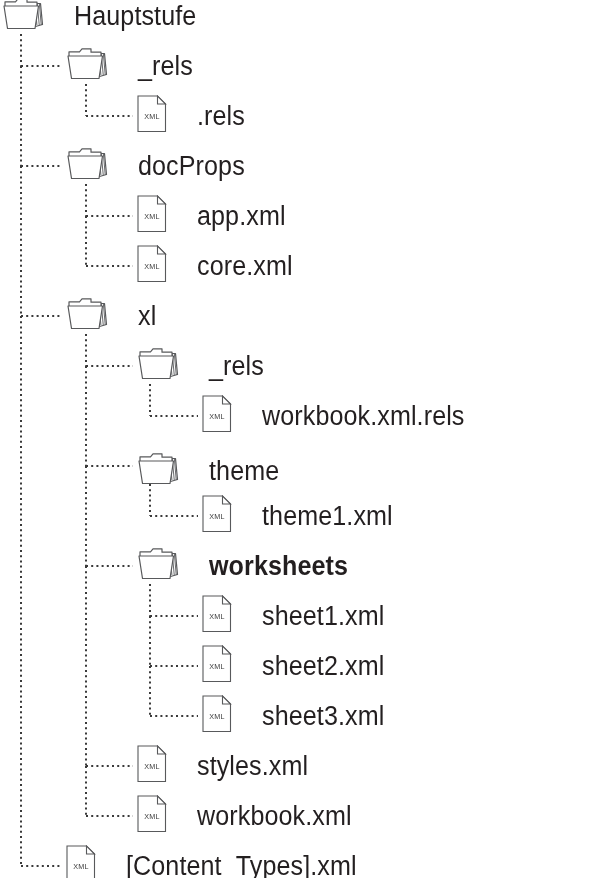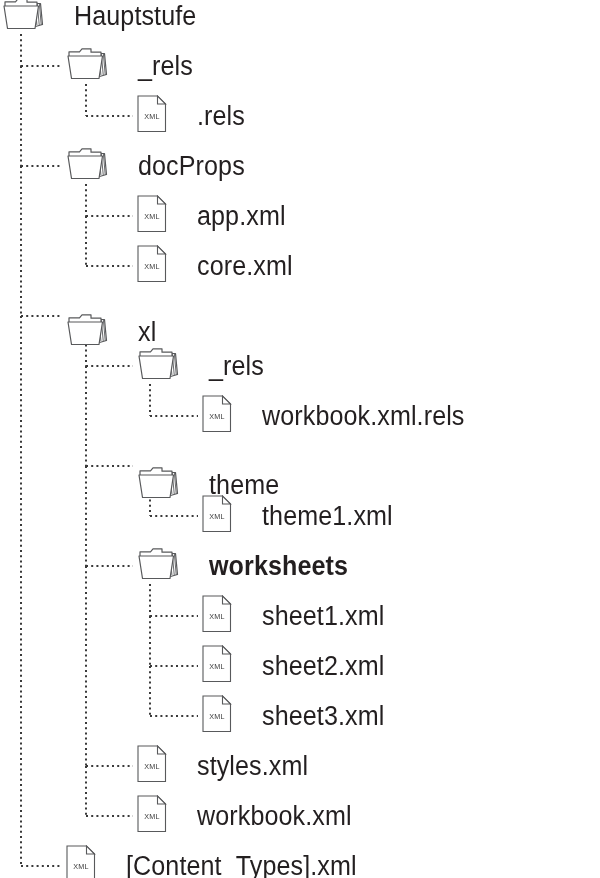--- a/index.html
+++ b/index.html
@@ -180,21 +180,21 @@
         <span class="node-icon">
   <svg class="icon-file" viewBox="0 0 30 38">
     <g>
       <path d="M1.0 1.0 L20.5 1.0 L28.5 9.0 L28.5 36.5 L1.0 36.5 Z" fill="#ffffff" stroke="#58595b" stroke-width="1.1" stroke-linejoin="miter"></path>
       <path d="M20.5 1.0 L20.5 9.0 L28.5 9.0 Z" fill="#ffffff" stroke="#58595b" stroke-width="1.1" stroke-linejoin="miter"></path>
       <text x="15" y="23.5" text-anchor="middle" font-family="'Liberation Sans Narrow','Liberation Sans',sans-serif" font-size="7.2" fill="#3a3a3a" letter-spacing="0.2">XML</text>
     </g>
   </svg></span>
         <span class="node-label" style="margin-left: 30px;">core.xml</span>
       </div>
-      <div class="tree-row" style="left: 66px; top: 307px;">
+      <div class="tree-row" style="left: 66px; top: 291px;">
         <span class="node-icon">
   <svg class="icon-folder" viewBox="0 0 44 36">
     <g fill="none" stroke="#58595b" stroke-width="1.2" stroke-linejoin="round" stroke-linecap="round">
 
       <path d="M30.5 7.5 L38.5 7.5 L40.5 28.5 L33.5 30.5 Z" fill="#ffffff"></path>
       <path d="M33.0 8.2 L34.9 28.6" stroke-width="0.9"></path>
       <path d="M35.3 8.2 L37.2 28.6" stroke-width="0.9"></path>
       <path d="M37.4 8.2 L39.2 28.6" stroke-width="0.9"></path>
 
       <path d="M3.0 10.5 L3.0 5.8 L13.5 5.8 L16.0 2.8 L25.0 2.8 L25.0 6.2 L35.0 6.2 L35.0 10.5 Z" fill="#ffffff"></path>
@@ -225,21 +225,21 @@
         <span class="node-icon">
   <svg class="icon-file" viewBox="0 0 30 38">
     <g>
       <path d="M1.0 1.0 L20.5 1.0 L28.5 9.0 L28.5 36.5 L1.0 36.5 Z" fill="#ffffff" stroke="#58595b" stroke-width="1.1" stroke-linejoin="miter"></path>
       <path d="M20.5 1.0 L20.5 9.0 L28.5 9.0 Z" fill="#ffffff" stroke="#58595b" stroke-width="1.1" stroke-linejoin="miter"></path>
       <text x="15" y="23.5" text-anchor="middle" font-family="'Liberation Sans Narrow','Liberation Sans',sans-serif" font-size="7.2" fill="#3a3a3a" letter-spacing="0.2">XML</text>
     </g>
   </svg></span>
         <span class="node-label" style="margin-left: 30px;">workbook.xml.rels</span>
       </div>
-      <div class="tree-row" style="left: 137px; top: 460px;">
+      <div class="tree-row" style="left: 137px; top: 446px;">
         <span class="node-icon">
   <svg class="icon-folder" viewBox="0 0 44 36">
     <g fill="none" stroke="#58595b" stroke-width="1.2" stroke-linejoin="round" stroke-linecap="round">
 
       <path d="M30.5 7.5 L38.5 7.5 L40.5 28.5 L33.5 30.5 Z" fill="#ffffff"></path>
       <path d="M33.0 8.2 L34.9 28.6" stroke-width="0.9"></path>
       <path d="M35.3 8.2 L37.2 28.6" stroke-width="0.9"></path>
       <path d="M37.4 8.2 L39.2 28.6" stroke-width="0.9"></path>
 
       <path d="M3.0 10.5 L3.0 5.8 L13.5 5.8 L16.0 2.8 L25.0 2.8 L25.0 6.2 L35.0 6.2 L35.0 10.5 Z" fill="#ffffff"></path>

